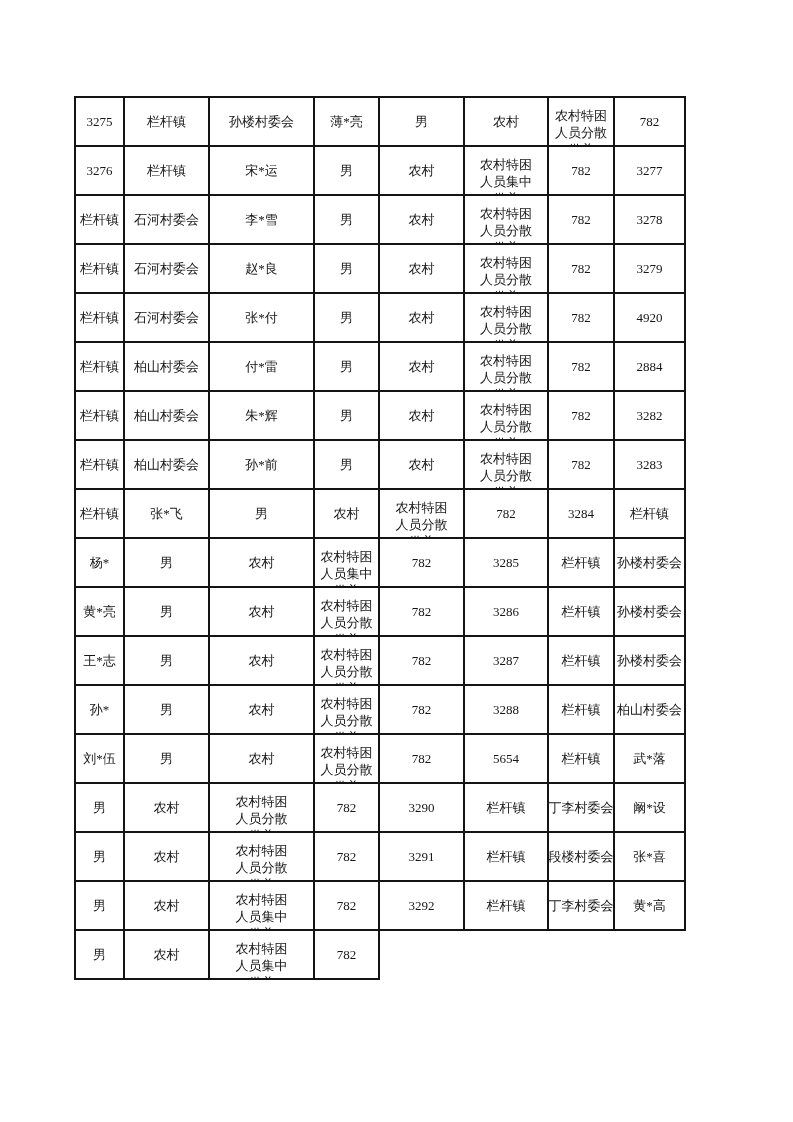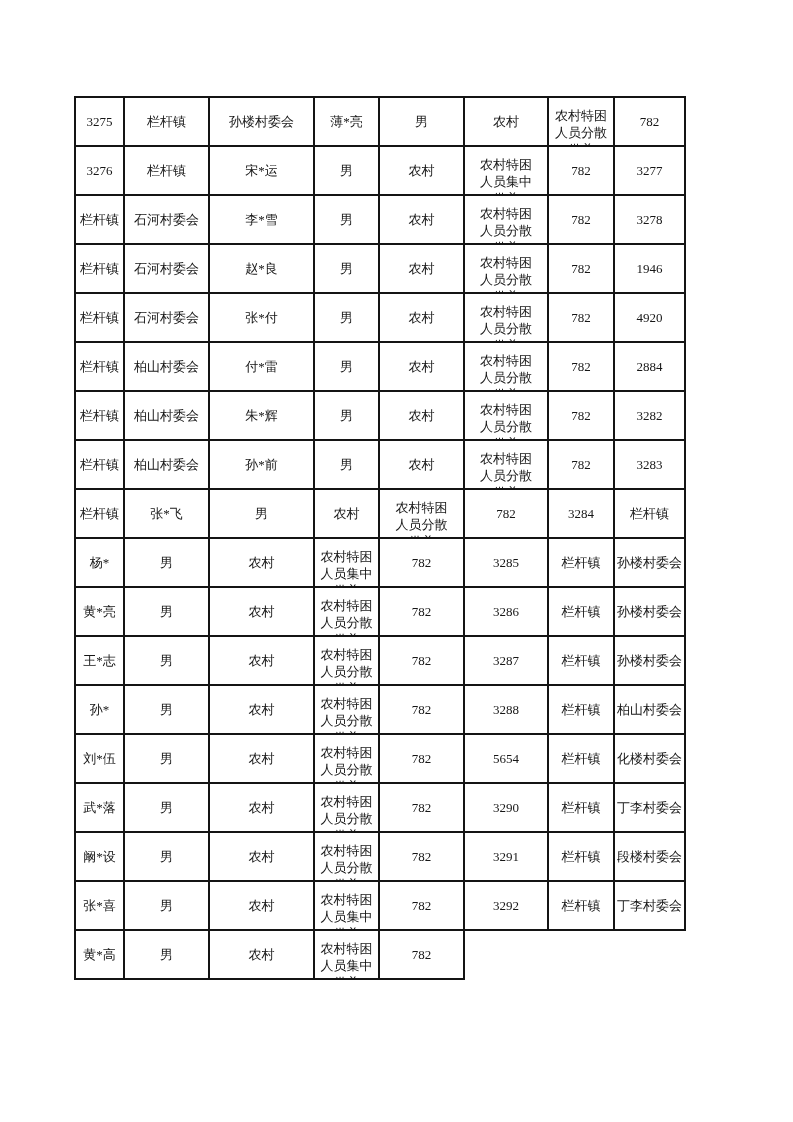--- a/index.html
+++ b/index.html
@@ -148,21 +148,21 @@
       <div class="cell">
         <span>农村</span>
       </div>
       <div class="cell cat">
         <div class="catbox">农村特困人员分散供养</div>
       </div>
       <div class="cell">
         <span>782</span>
       </div>
       <div class="cell">
-        <span>1946</span>
+        <span>3279</span>
       </div>
       <div class="cell">
         <span>栏杆镇</span>
       </div>
       <div class="cell">
         <span>石河村委会</span>
       </div>
       <div class="cell">
         <span>张*付</span>
       </div>
@@ -386,23 +386,20 @@
         <div class="catbox">农村特困人员分散供养</div>
       </div>
       <div class="cell">
         <span>782</span>
       </div>
       <div class="cell">
         <span>5654</span>
       </div>
       <div class="cell">
         <span>栏杆镇</span>
-      </div>
-      <div class="cell">
-        <span>化楼村委会</span>
       </div>
       <div class="cell">
         <span>武*落</span>
       </div>
       <div class="cell">
         <span>男</span>
       </div>
       <div class="cell">
         <span>农村</span>
       </div>

